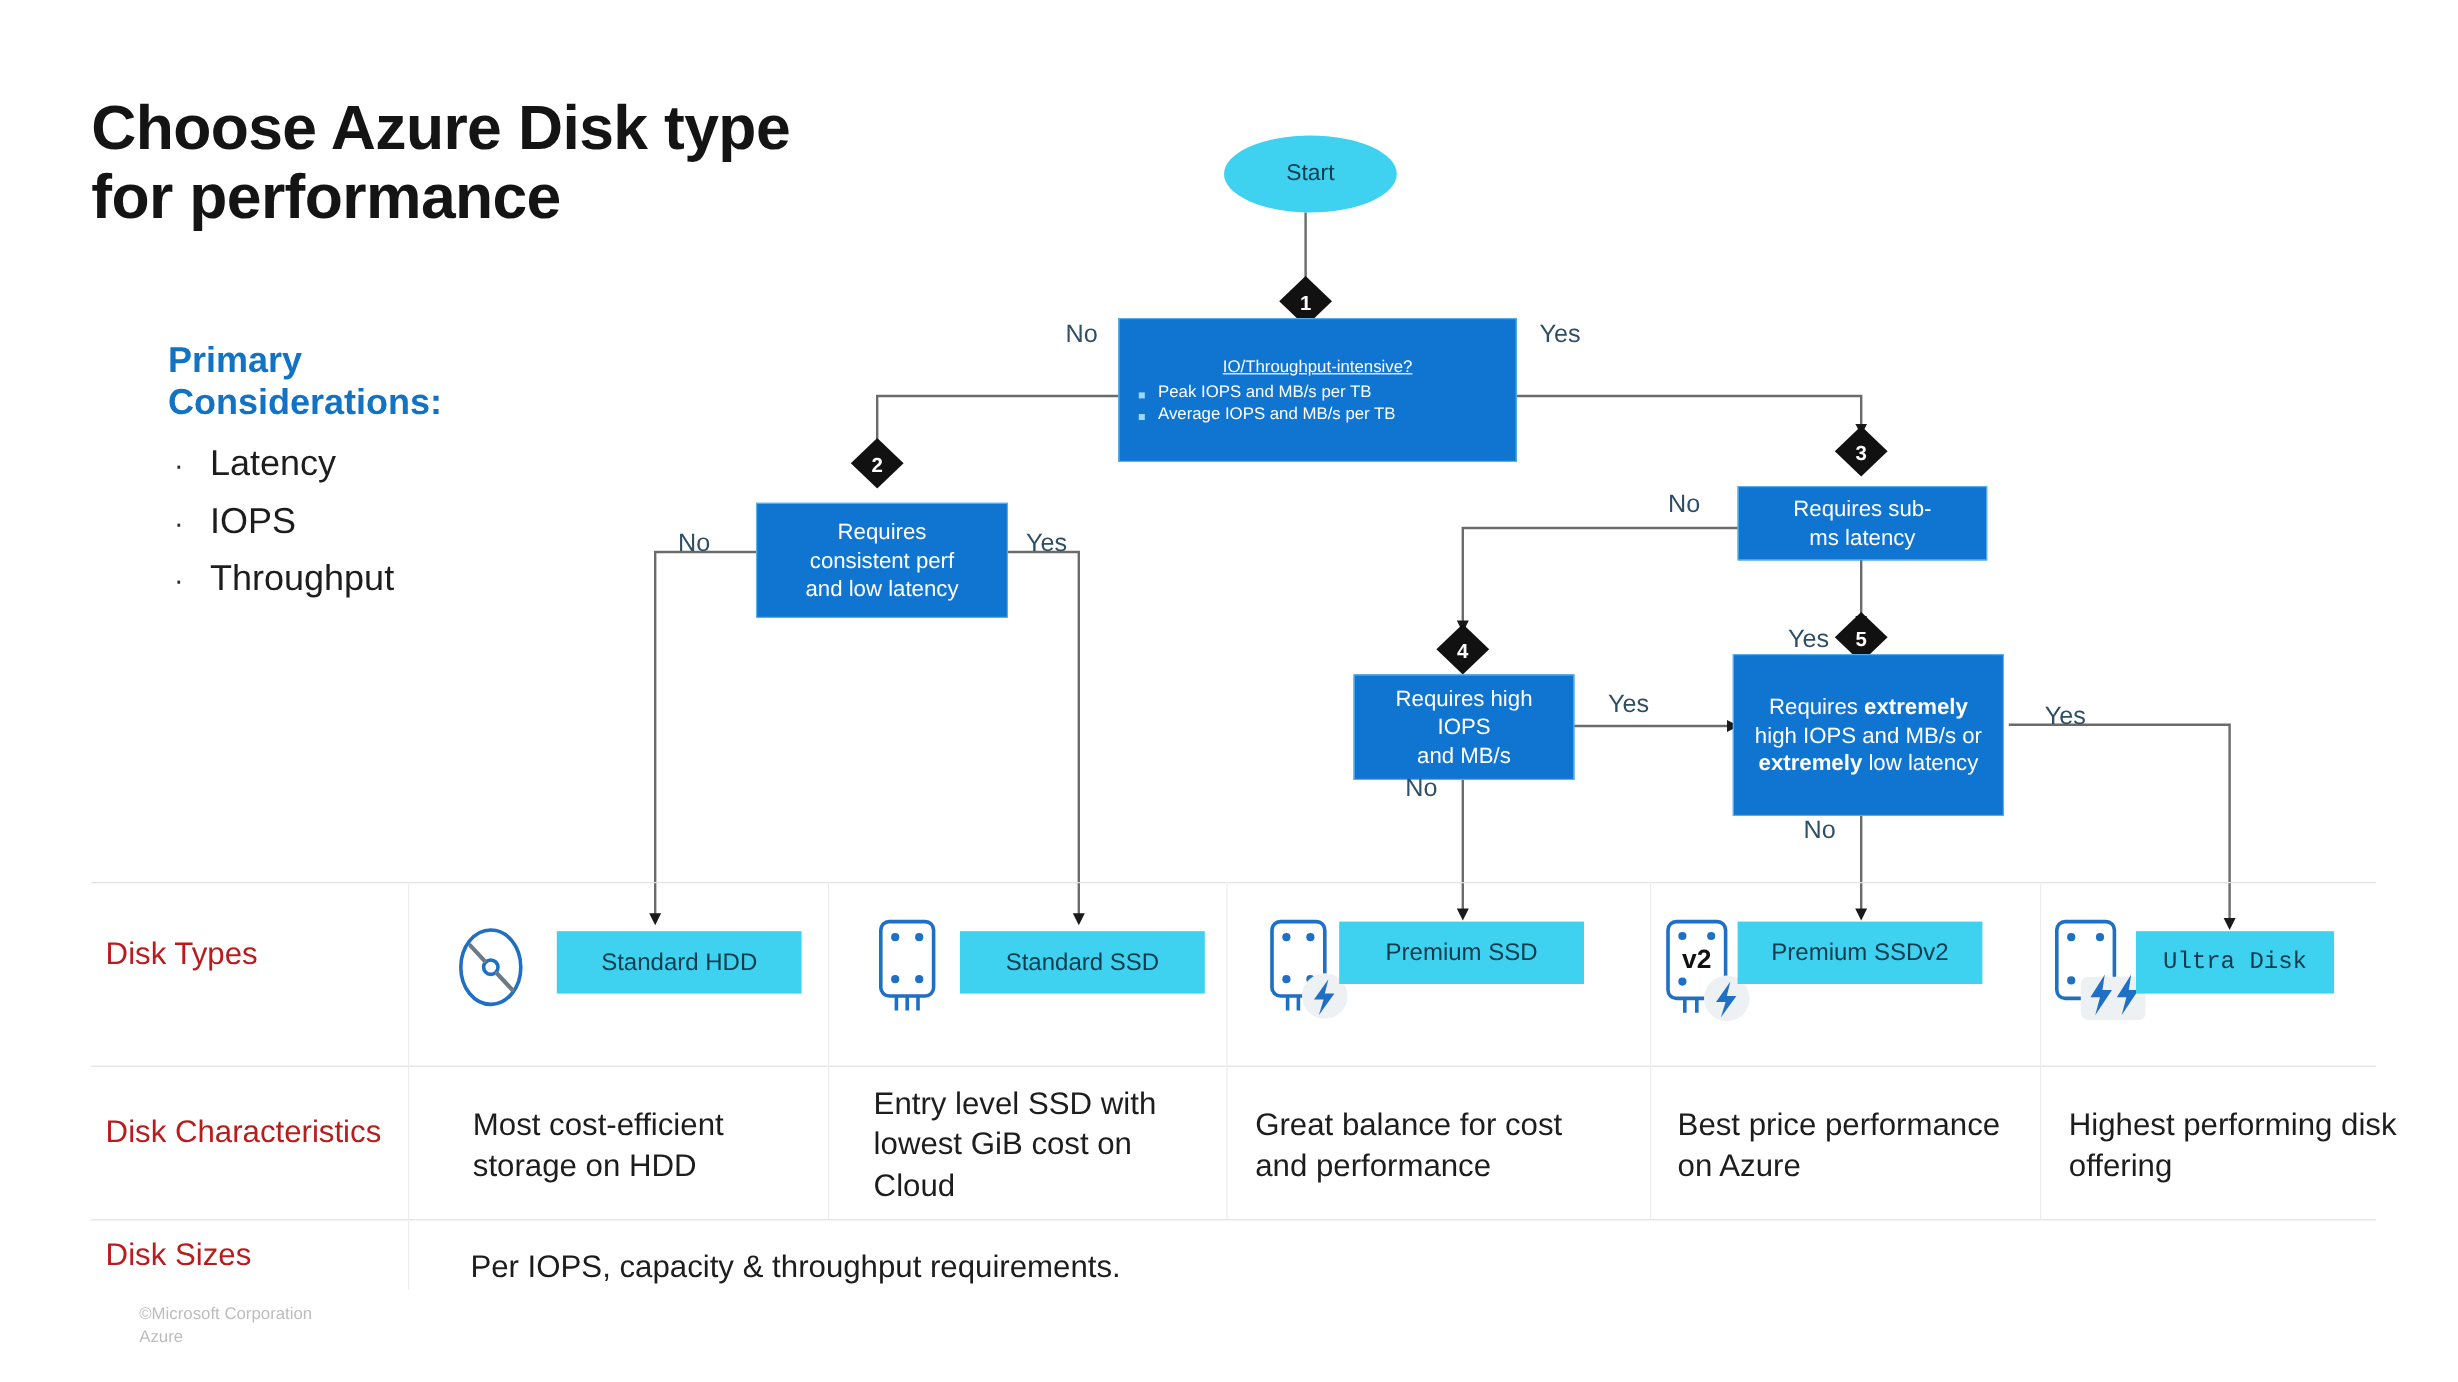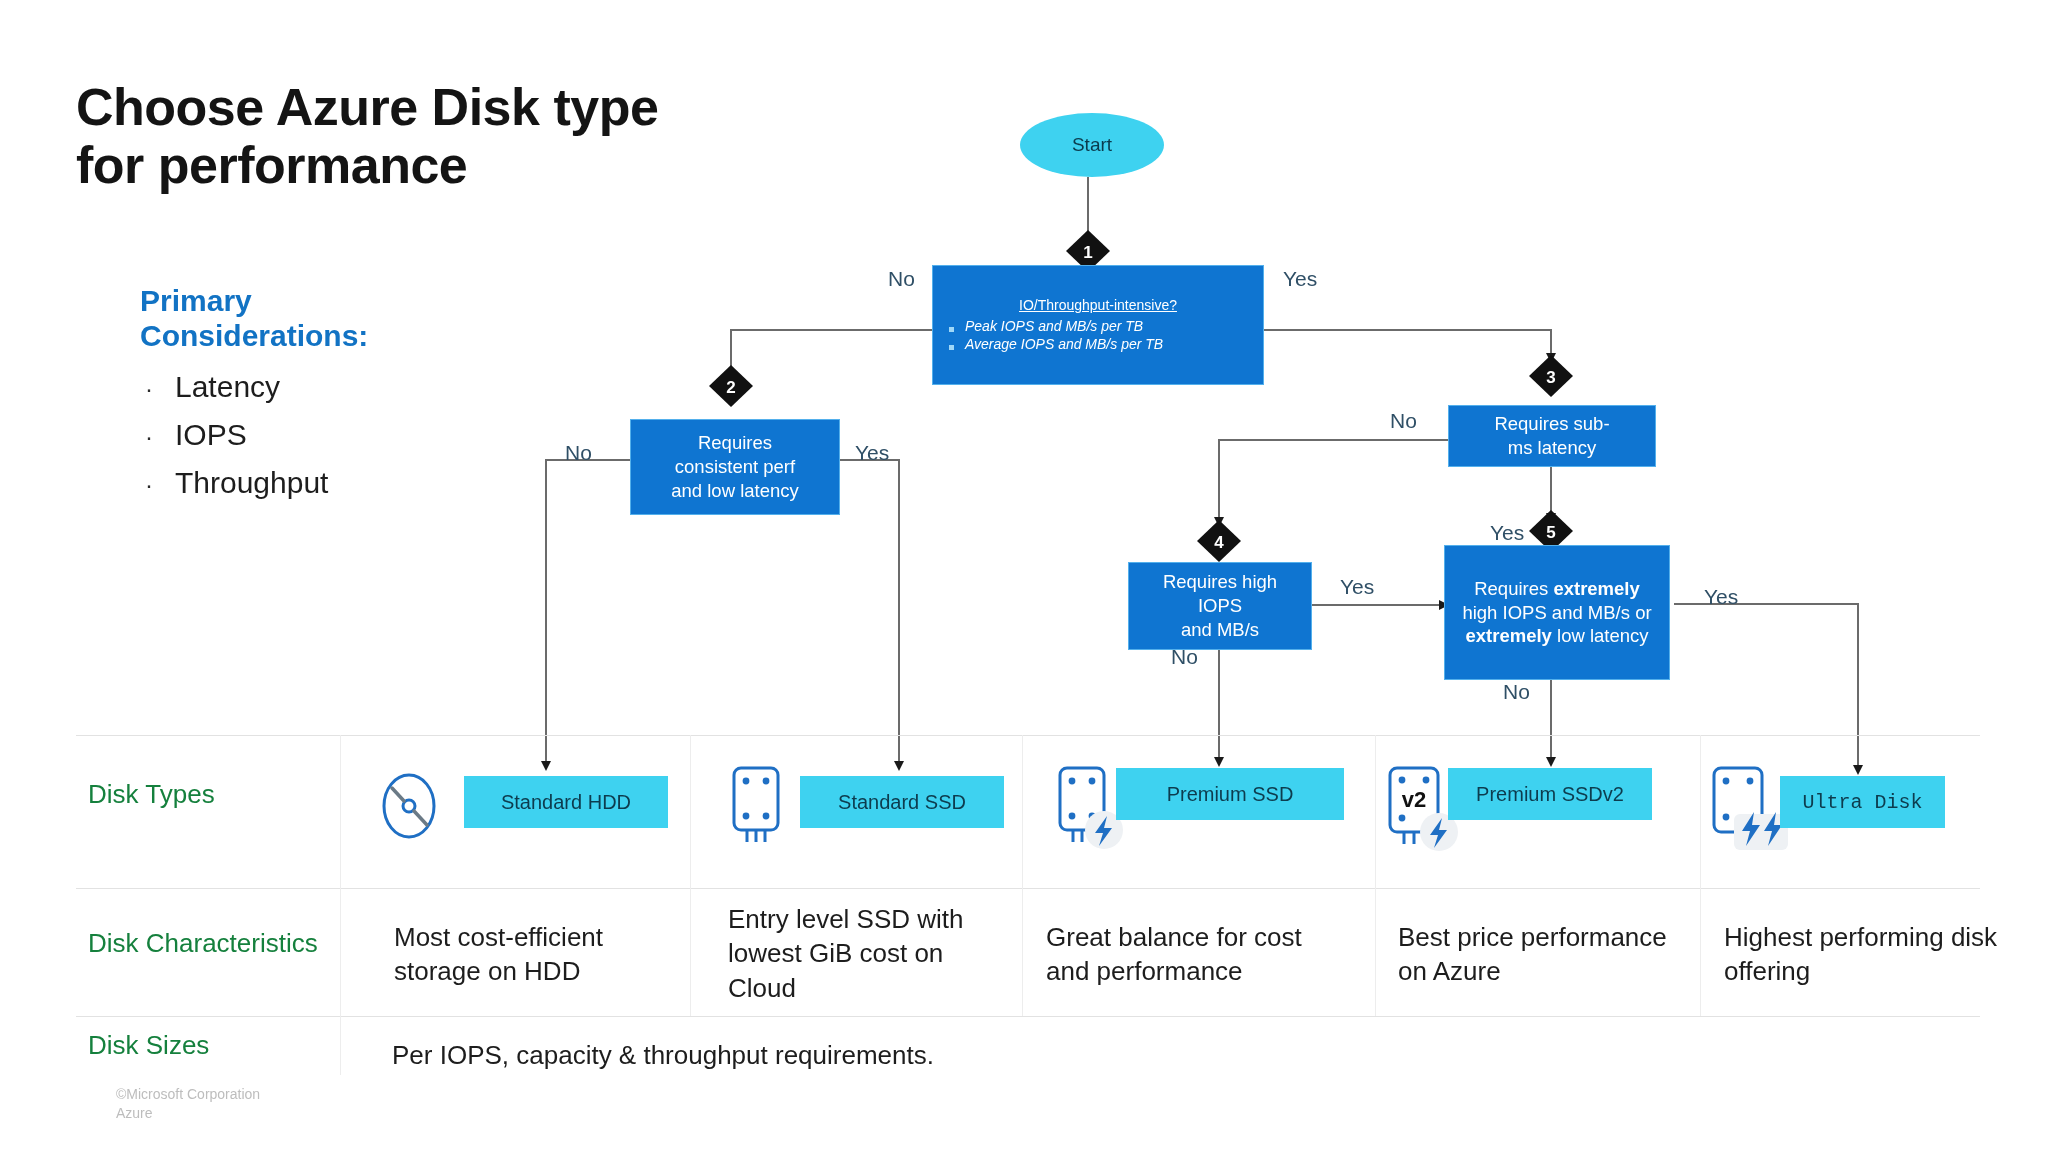--- a/index.html
+++ b/index.html
@@ -23,38 +23,38 @@
   
   .node{position:absolute;box-sizing:border-box;display:flex;align-items:center;
         justify-content:center;text-align:center;color:#ffffff;}
   .dbox{background:#0f75d1;border:1px solid #53b0ec;font-size:14px;line-height:1.28;}
   .dbox.small{font-size:18.5px;}
   .start-oval{background:#3ed2f0;border-radius:50%;color:#0b3b4d;font-size:19px;}
 
   .dbox-inner{padding:6px 10px;width:100%;}
   .dbox-title{ text-decoration:underline; display:block; margin-bottom:2px;}
   .dbox-ul{margin:0;padding:0;list-style:none;text-align:left;}
-  .dbox-ul li{position:relative;padding-left:22px;line-height:1.3;font-style:italic;}
+  .dbox-ul li{position:relative;padding-left:22px;line-height:1.3;}
   .dbox-ul li:before{content:"";position:absolute;left:6px;top:10px;
        width:5px;height:5px;background:#9fd8f8;}
 
   .bold{font-weight:700;}
 
   
   .edge-label{position:absolute;font-size:21px;color:#2f4f66;}
 
   
   #wires{position:absolute;left:0;top:0;width:2048px;height:1152px;
          pointer-events:none;}
 
   
   .hline{position:absolute;height:1px;background:#e2e2e2;}
   .vline{position:absolute;width:1px;background:#ededed;}
 
-  .row-head{position:absolute;font-size:26px;color:#15803d;text-align:right;}
+  .row-head{position:absolute;font-size:26px;color:#b91c1c;text-align:right;}
 
   .chip{position:absolute;background:#3ed2f0;display:flex;align-items:center;
         justify-content:center;color:#0d3c4e;font-size:20px;box-sizing:border-box;}
 
   .cell-text{position:absolute;font-size:26px;line-height:1.32;color:#1d1d1d;}
 
   #footer{position:absolute;left:116px;top:1085px;font-size:14px;
           line-height:1.35;color:#bdbdbd;}
 
   .icon-wrap{position:absolute;}
@@ -247,21 +247,21 @@
     <polygon points="70,50 58,69 66,69 62,84 76,63 68,63" fill="#1f6fc4"></polygon>
   </svg>
 </div>
 
 <div class="chip" style="left:448px;top:776px;width:204px;height:52px;margin-left:16px;">
   <span>Standard HDD</span>
 </div>
 <div class="chip" style="left:800px;top:776px;width:204px;height:52px;">
   <span>Standard SSD</span>
 </div>
-<div class="chip" style="left:1116px;top:768px;width:228px;height:52px;">
+<div class="chip" style="left:1116px;top:768px;width:204px;height:52px;">
   <span>Premium SSD</span>
 </div>
 <div class="chip" style="left:1448px;top:768px;width:204px;height:52px;">
   <span>Premium SSDv2</span>
 </div>
 <div class="chip" style="left:1780px;top:776px;width:165px;height:52px;font-family:Liberation Mono, monospace;">
   <span>Ultra Disk</span>
 </div>
 
 <div class="cell-text" style="left:394px;top:920px;width:270px;">Most cost-efficient storage on HDD</div>

